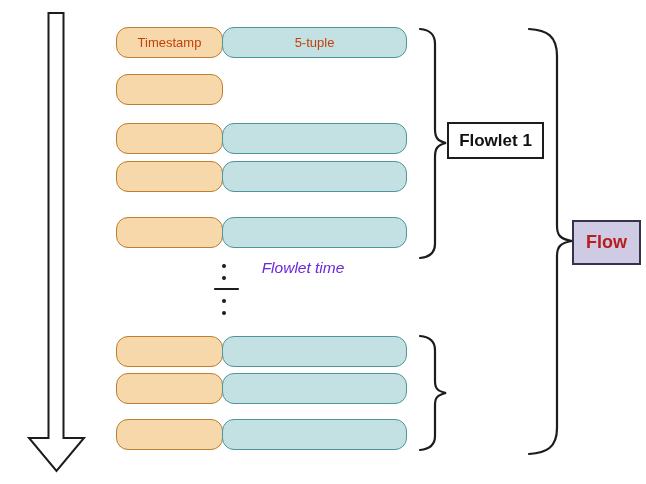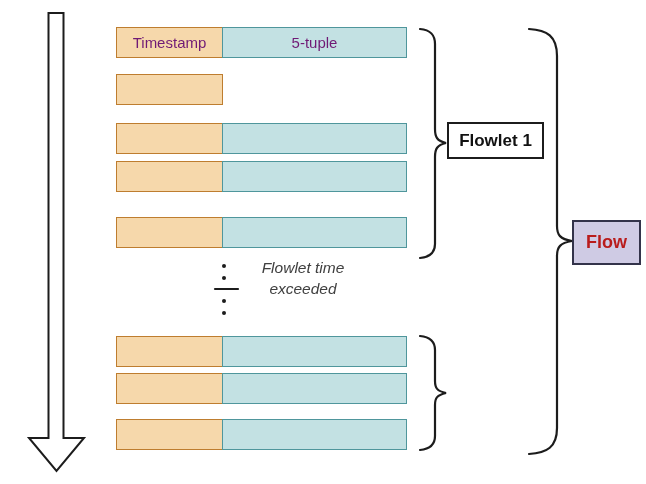--- a/index.html
+++ b/index.html
@@ -5,23 +5,23 @@
   html,body { margin:0; padding:0; background:#ffffff; }
   .canvas {
     position:relative; width:646px; height:484px; background:#ffffff;
     font-family:"Liberation Sans", sans-serif; overflow:hidden;
   }
   svg.lines { position:absolute; left:0; top:0; width:646px; height:484px; }
 
   
   .row { position:absolute; left:116px; height:31px; display:flex; }
   .cell {
-    box-sizing:border-box; height:31px; border-radius:0;
+    box-sizing:border-box; height:31px; border-radius:12px;
     display:flex; align-items:center; justify-content:center;
-    font-size:15px; color:#701a75; white-space:nowrap;
+    font-size:13px; color:#c2410c; white-space:nowrap;
   }
   .cell.orange { width:107px; background:#F6D8AB; border:1.6px solid #BE7D2F; }
   .cell.teal   { width:185px; background:#C3E1E3; border:1.6px solid #4F969C; margin-left:-1px; }
   .italic { font-style:italic; }
 
   
   .time-box {
     position:absolute; left:10px; top:196px; width:93px; height:46px;
     box-sizing:border-box; background:#F6D7A9; border:2px solid #B97C35;
     display:flex; align-items:center; justify-content:center;
@@ -43,21 +43,21 @@
     position:absolute; left:572px; top:220px; width:69px; height:45px;
     box-sizing:border-box; background:#CFCBE4; border:2px solid #33334A;
     display:flex; align-items:center; justify-content:center;
     font-weight:bold; font-size:18px; color:#b91c1c;
   }
 
   
   .separator-text {
     position:absolute; left:237px; top:257px; width:132px;
     text-align:center; font-style:italic; font-size:15.5px;
-    line-height:21px; color:#404040;
+    line-height:21px; color:#6d28d9;
   }
 </style>
 </head>
 <body>
 
 <div class="canvas">
 
   <svg class="lines" viewBox="0 0 646 484">
     <path d="M 48.5 13 L 63.5 13 L 63.5 438 L 84 438 L 56.5 471 L 29 438 L 48.5 438 Z" fill="#ffffff" stroke="#1C1C1C" stroke-width="2" stroke-linejoin="miter"></path>
 
@@ -115,21 +115,20 @@
   </div>
 
   <div class="row" style="top:419px">
     <div class="cell orange"></div>
     <div class="cell teal"></div>
   </div>
 
 
   <div class="separator-text">
     <div>Flowlet time</div>
-    <div>exceeded</div>
   </div>
 
   <div class="group-label g1">
     <span>Flowlet 1</span>
   </div>
 
   <div class="flow-box">
     <span>Flow</span>
   </div>
 

